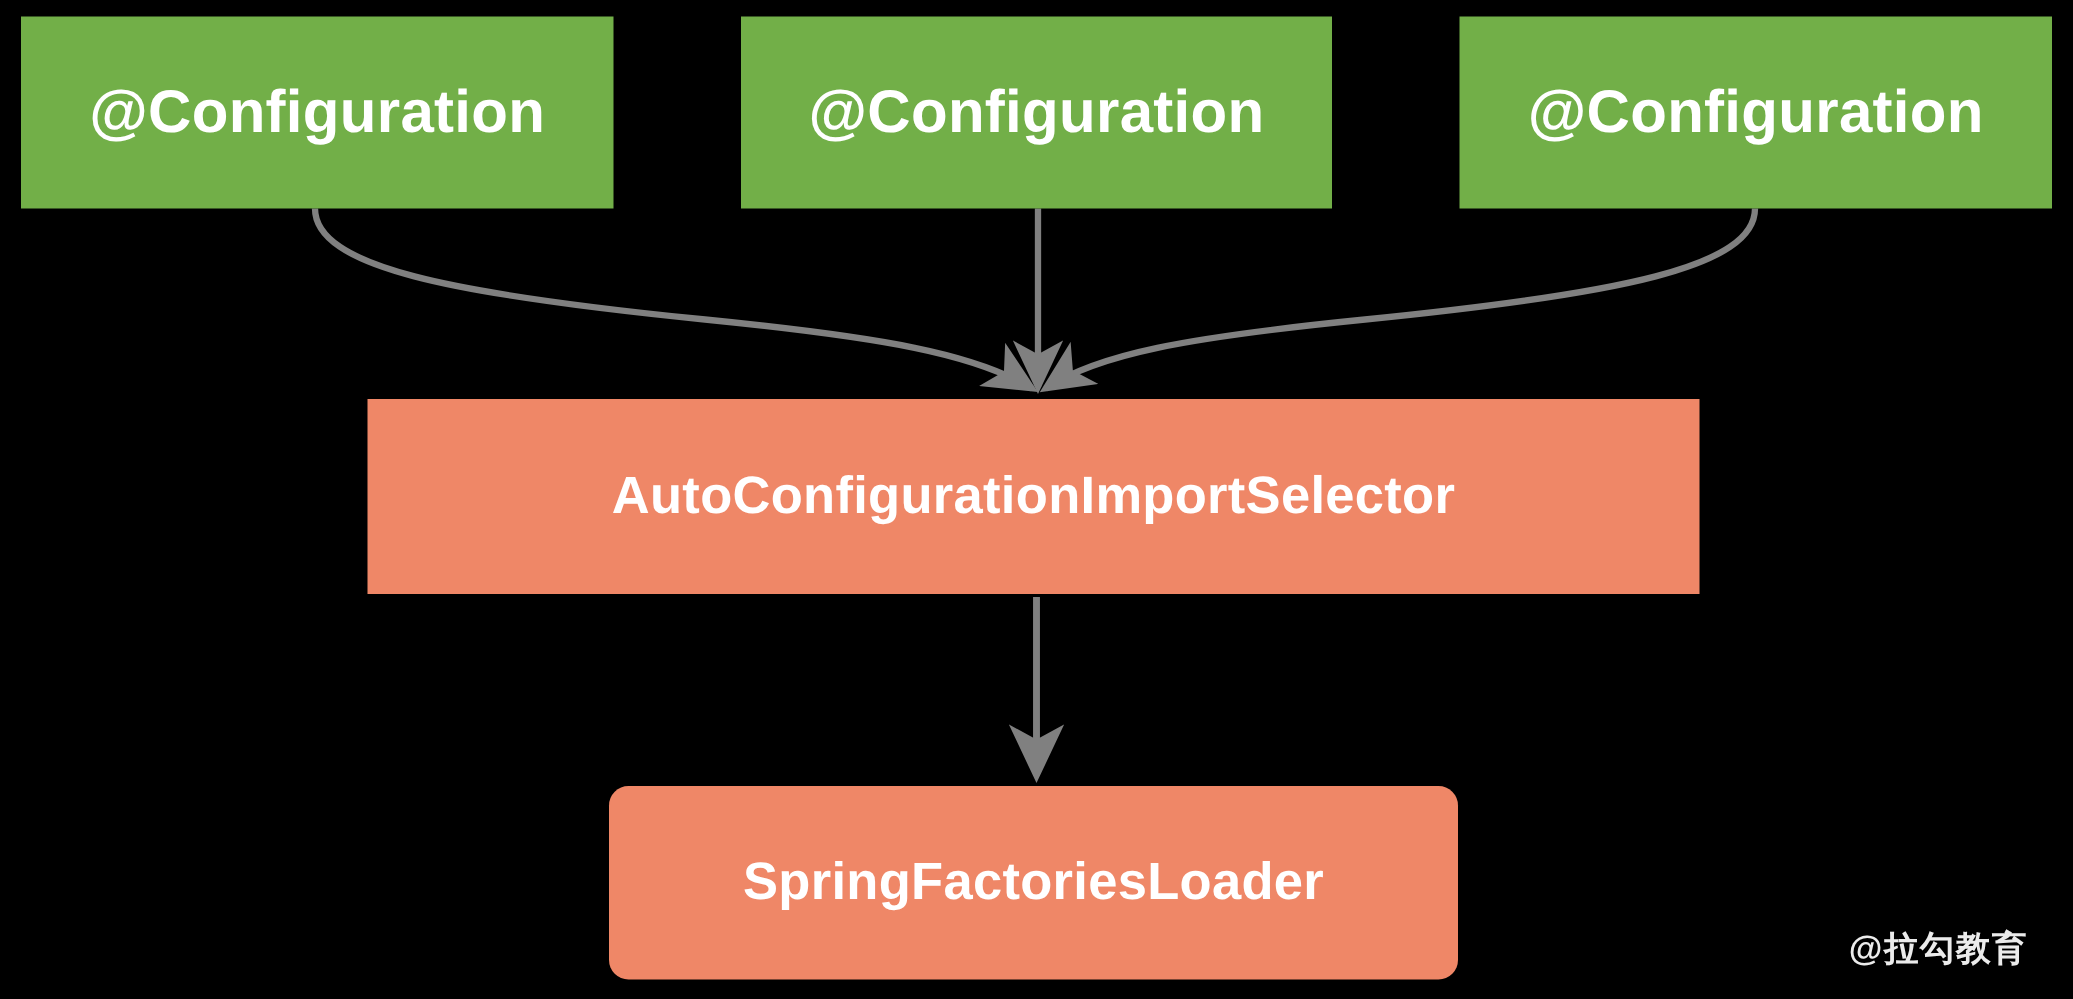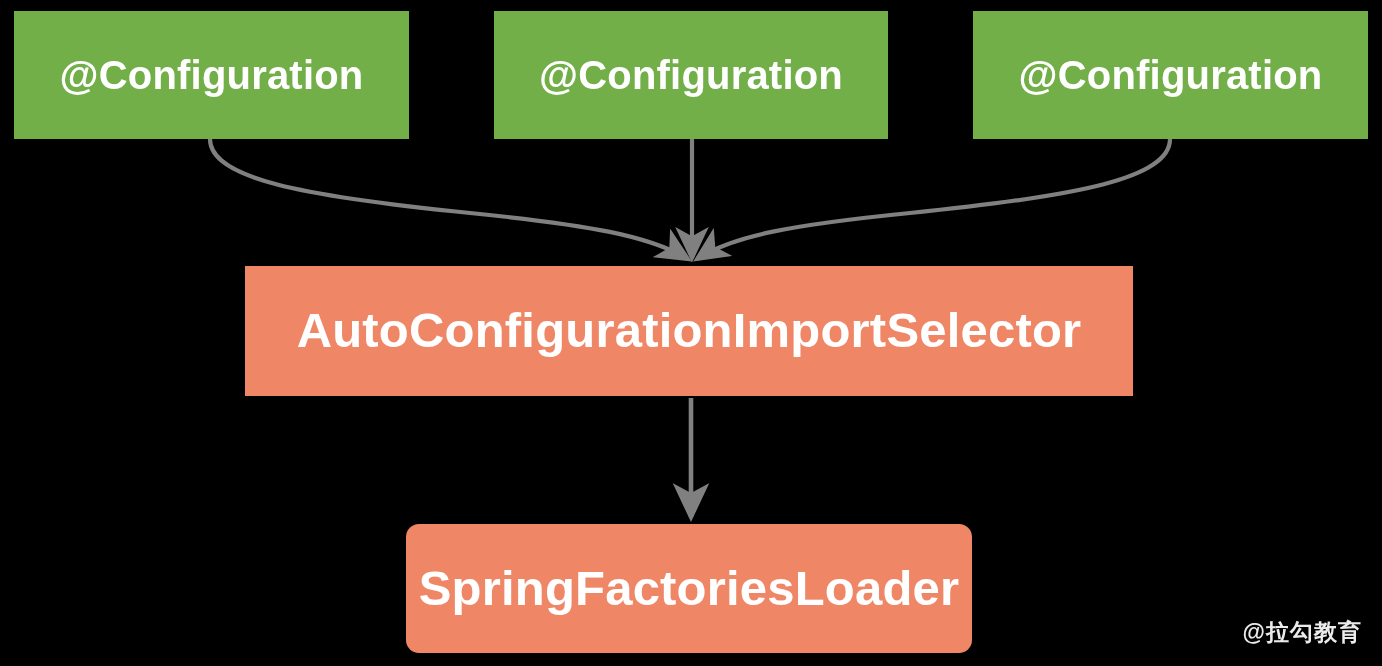--- a/index.html
+++ b/index.html
@@ -36,35 +36,35 @@
     line-height: 1.1;
     letter-spacing: 0.2px;
   }
   .node-config {
     background: #72af48;
     font-size: 40px;
     font-weight: bold;
   }
   .node-orange {
     background: #ef8767;
-    font-size: 49px;
+    font-size: 35px;
     font-weight: bold;
   }
   .node-label {
     display: block;
     white-space: nowrap;
   }
   #cfg-1 { left: 14px;  top: 11px;  width: 395px; height: 128px; }
   #cfg-2 { left: 494px; top: 11px;  width: 394px; height: 128px; }
   #cfg-3 { left: 973px; top: 11px;  width: 395px; height: 128px; }
   #selector { left: 245px; top: 266px; width: 888px; height: 130px; }
   #loader   { left: 406px; top: 524px; width: 566px; height: 129px; border-radius: 13px; }
   #watermark {
     position: absolute;
-    right: 20px;
+    right: 30px;
     bottom: 18px;
     color: #ffffff;
     font-size: 23px;
     font-weight: bold;
     opacity: 0.92;
     white-space: nowrap;
     letter-spacing: 1px;
   }
 </style>
 </head>

